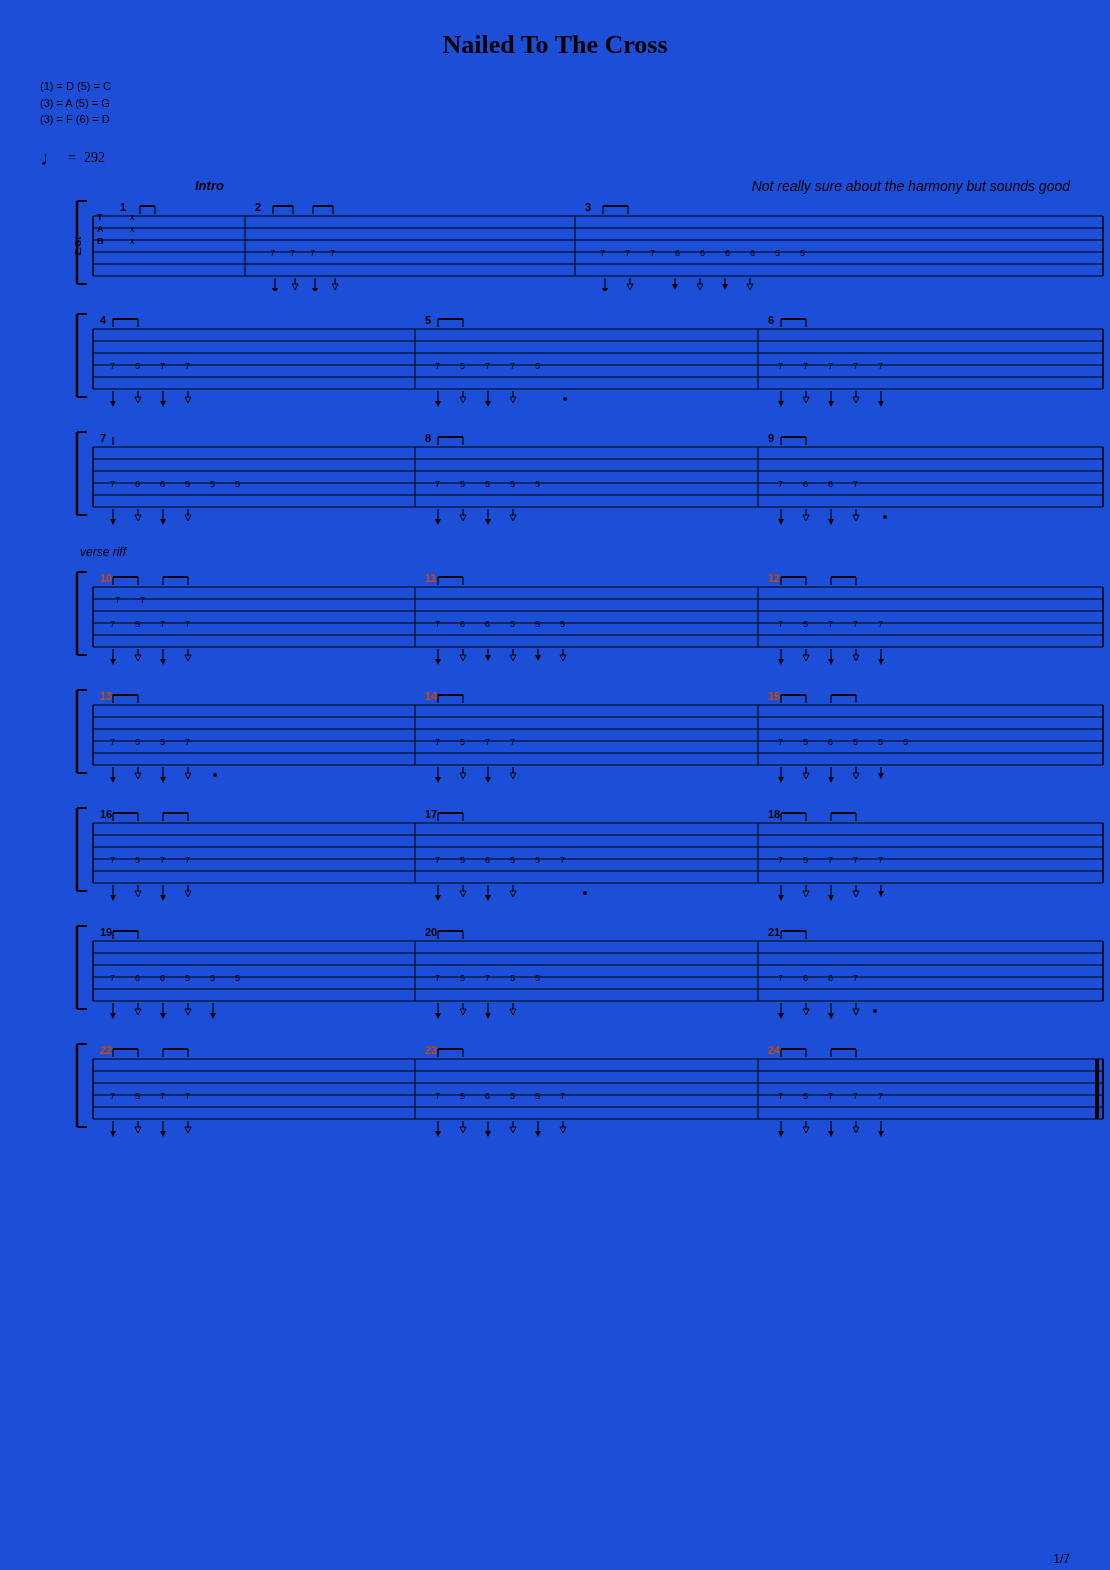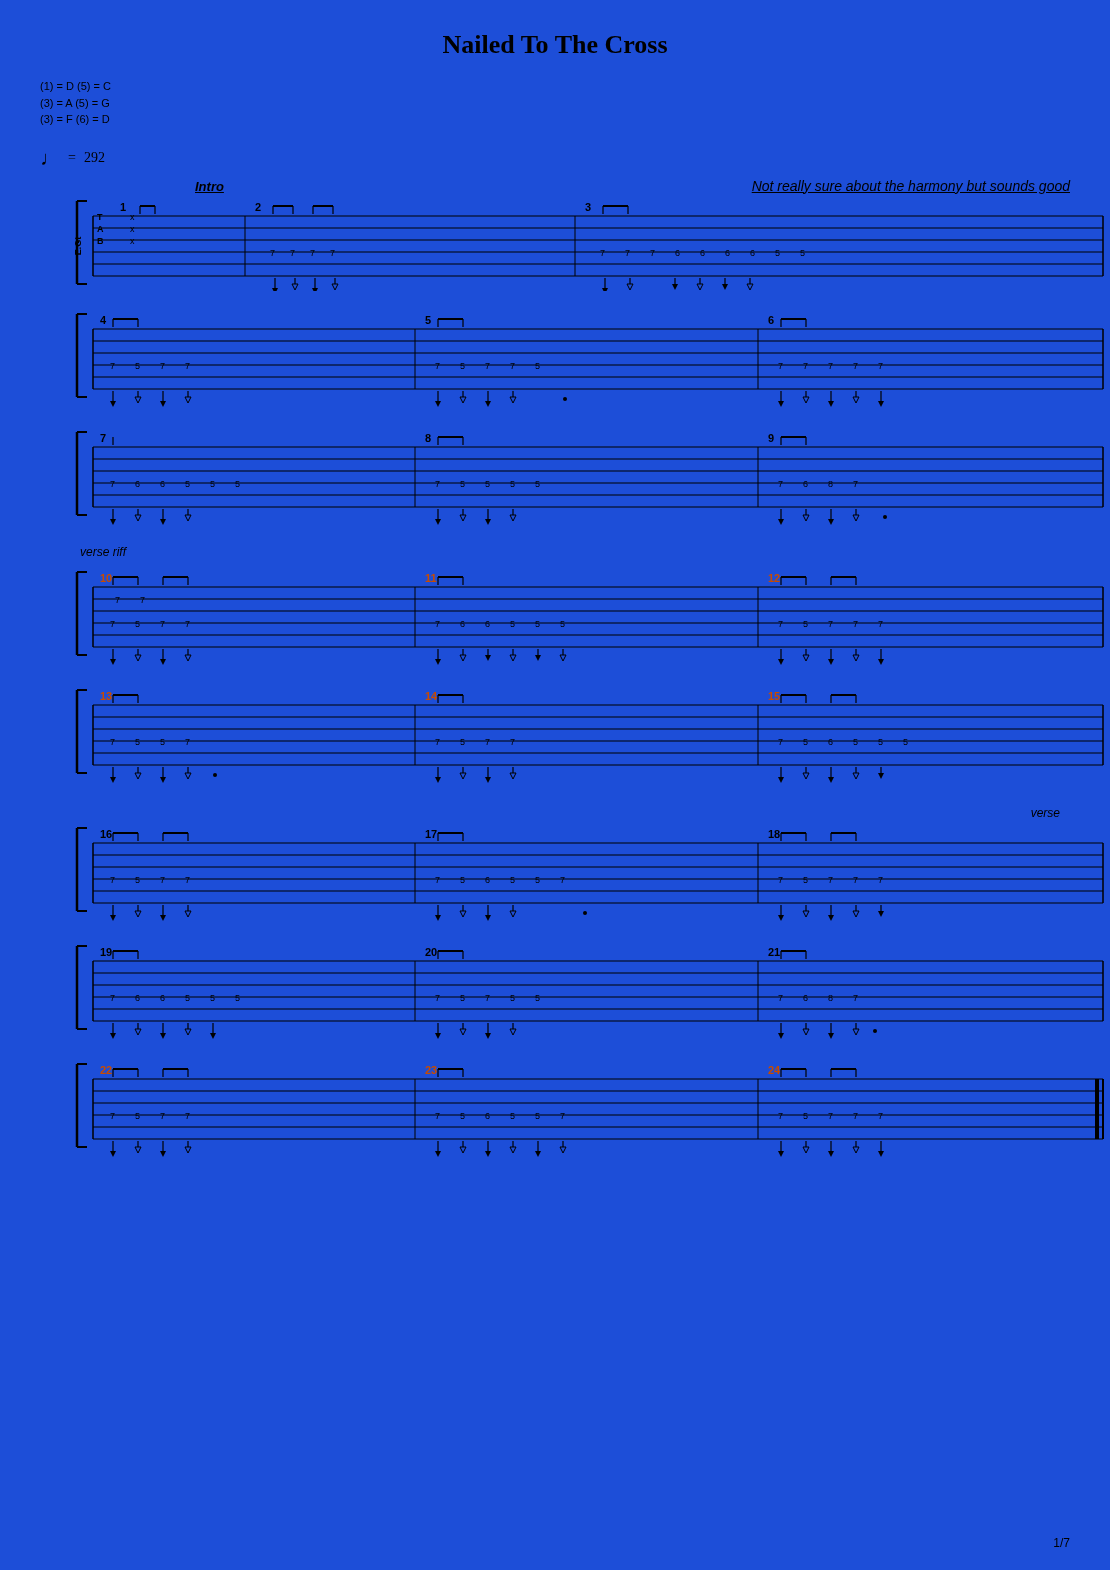--- a/index.html
+++ b/index.html
@@ -57,21 +57,21 @@
       text-align: right;
       font-family: Arial, sans-serif;
     }
     
     .staff-container {
       margin-bottom: 18px;
       position: relative;
     }
     .page-num {
       position: absolute;
-      bottom: 20px;
+      bottom: 4px;
       right: 40px;
       font-size: 12px;
       font-family: Arial, sans-serif;
     }
     .verse-label {
       font-size: 12px;
       font-style: italic;
       font-family: Arial, sans-serif;
       text-align: right;
     }
@@ -94,21 +94,21 @@
     <div>(3) = A (5) = G</div>
     <div>(3) = F  (6) = D</div>
   </div>
 
   <div class="tempo-section">
     <span class="note-symbol">♩</span>
     <span>=</span>
     <span>292</span>
   </div>
 
-  <div style="display:flex; justify-content:space-between; align-items:flex-end; margin-bottom:2px;text-decoration:underline;">
+  <div style="display:flex; justify-content:space-between; align-items:center; margin-bottom:2px;">
     <div style="flex:1; display:flex; gap:8px; align-items:flex-end; padding-left:35px;">
       <span class="section-label" style="margin-left:120px;">Intro</span>
     </div>
     <div class="note-comment" style="font-size:14px; font-style:italic; font-family:Arial;">Not really sure about the harmony but sounds good</div>
   </div>
   <div class="staff-container">
     <svg width="1030" height="95" style="display:block; margin-left:35px;">
 
       <line x1="2" y1="5" x2="2" y2="88" stroke="#000" stroke-width="2.5"></line>
       <line x1="2" y1="5" x2="12" y2="5" stroke="#000" stroke-width="2"></line>
@@ -523,23 +523,20 @@
       <polygon points="753,92 756,98 759,92" fill="#000"></polygon>
       <line x1="781" y1="82" x2="781" y2="88" stroke="#000" stroke-width="1.2"></line>
       <polygon points="778,88 781,94 784,88" fill="none" stroke="#000" stroke-width="1"></polygon>
       <line x1="806" y1="82" x2="806" y2="88" stroke="#000" stroke-width="1.2"></line>
       <polygon points="803,88 806,94 809,88" fill="#000"></polygon>
 
       <line x1="1028" y1="20" x2="1028" y2="80" stroke="#000" stroke-width="1.5"></line>
     </svg>
   </div>
 
-  <div style="text-align:right; padding-right:10px; margin-bottom:2px;">
-    <span class="verse-label">verse</span>
-  </div>
 
   <div class="staff-container">
     <svg width="1030" height="100" style="display:block; margin-left:35px;">
       <line x1="2" y1="5" x2="2" y2="88" stroke="#000" stroke-width="2.5"></line>
       <line x1="2" y1="5" x2="12" y2="5" stroke="#000" stroke-width="2"></line>
       <line x1="2" y1="88" x2="12" y2="88" stroke="#000" stroke-width="2"></line>
 
       <line x1="18" y1="20" x2="1028" y2="20" stroke="#000" stroke-width="1"></line>
       <line x1="18" y1="32" x2="1028" y2="32" stroke="#000" stroke-width="1"></line>
       <line x1="18" y1="44" x2="1028" y2="44" stroke="#000" stroke-width="1"></line>

